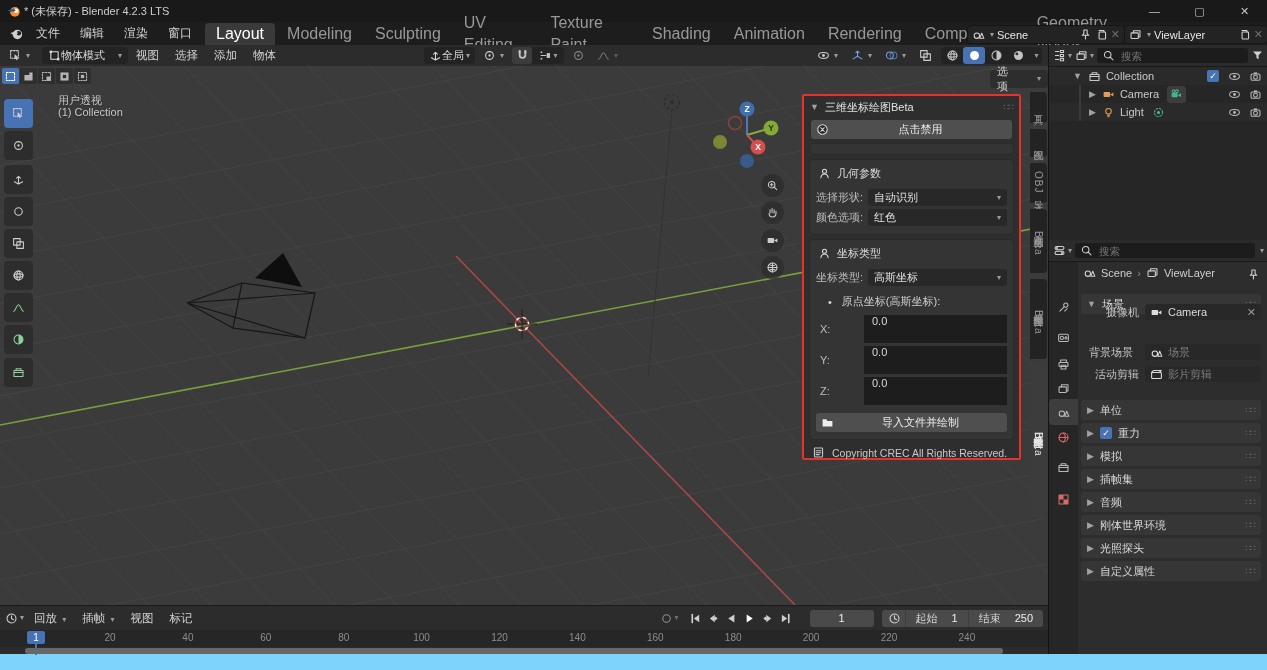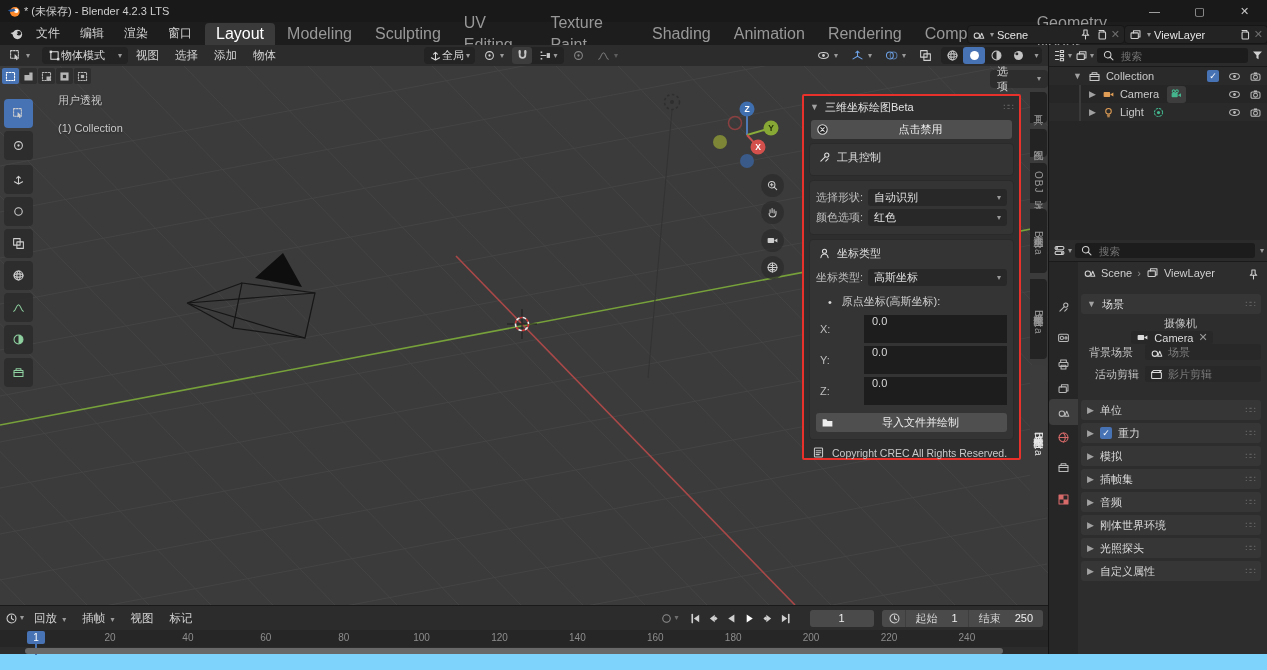--- a/index.html
+++ b/index.html
@@ -432,21 +432,21 @@
           <span>
             <svg class="ic" viewBox="0 0 16 16">
               <rect x="3" y="3" width="10" height="10" stroke-dasharray="2 1.6"></rect>
               <rect x="6" y="6" width="4" height="4" fill="currentColor" stroke="none"></rect>
             </svg>
           </span>
         </span>
     </div>
 
     <div class="vp-label abs" style="left:58px;top:27px">用户透视</div>
-    <div class="vp-label abs" style="left:58px;top:56px">(1) Collection</div>
+    <div class="vp-label abs" style="left:58px;top:40px">(1) Collection</div>
 
     <div id="toolbar">
         <div class="toolbtn abs active" style="top: 33px;">
           <svg class="ic" viewBox="0 0 16 16">
             <rect x="2" y="2" width="9.5" height="9.5" stroke-dasharray="2 1.6"></rect>
             <path d="M7 6l4.7 4.7-2.1.2 1 2.4-1.4.6-1-2.4L6.6 13z" fill="currentColor" stroke="none"></path>
           </svg>
         </div>
         <div class="toolbtn abs" style="top: 65px;">
           <svg class="ic" viewBox="0 0 16 16">
@@ -559,32 +559,31 @@
       <div class="np-btn" style="margin:2px 7px">
         <span style="margin-left:5px">
             <svg class="ic" viewBox="0 0 16 16">
               <circle cx="8" cy="8" r="5.8" fill="#242424" stroke="#dcdcdc"></circle>
               <path d="M5.8 5.8l4.4 4.4M10.2 5.8l-4.4 4.4" stroke="#dcdcdc"></path>
             </svg>
           </span>
         <span class="cap">点击禁用</span>
       </div>
       <div class="np-box">
+      </div>
+      <div class="np-box">
         <div class="np-sec">
           <span>
               <svg class="ic" viewBox="0 0 16 16">
-                <path d="M3.5 12.5l5-5"></path>
-                <circle cx="10.8" cy="5" r="2.6"></circle>
-                <path d="M9.5 12.5l3-3"></path>
-              </svg>
-            </span>
-          <span>工具控制</span>
-        </div>
-      </div>
-      <div class="np-box">
+                <circle cx="8" cy="5.3" r="2.5"></circle>
+                <path d="M3.5 13.2c.5-3.2 2-4.7 4.5-4.7s4 1.5 4.5 4.7"></path>
+              </svg>
+            </span>
+          <span>几何参数</span>
+        </div>
         <div class="np-row">
           <span class="np-lbl">选择形状:</span>
           <div class="dd">
             <span>自动识别</span>
               <span class="chev">▾</span>
           </div>
         </div>
         <div class="np-row">
           <span class="np-lbl">颜色选项:</span>
           <div class="dd">
@@ -895,21 +894,21 @@
             <path d="M6 2.5h4v4.5l2 2H4l2-2z"></path>
             <line x1="8" y1="9" x2="8" y2="13.5"></line>
           </svg>
         </span>
       <div class="prop-panel" style="top:54px;width:180px">
         <span class="caret">▼</span>
         <span>场景</span>
         <span class="grip">∷∷</span>
       </div>
       <div id="prop-fields">
-          <div class="abs flex" style="left: 34px; top: 76px; width: 178px; flex-direction: column;">
+          <div class="abs flex" style="left: 34px; top: 64px; width: 178px;">
             <span style="width:56px;text-align:right;margin-right:6px;color:#c3c3c3">摄像机</span>
             <div class="pfield" style="flex:1">
               <span>
                 <svg class="ic" viewBox="0 0 16 16">
                   <rect x="2" y="5" width="8" height="6" rx="1" fill="currentColor" stroke="none"></rect>
                   <path d="M10 8l4-2.6v5.2z" fill="currentColor" stroke="none"></path>
                 </svg>
               </span>
               <span>Camera</span>
               <span style="margin-left:auto;color:#9a9a9a">✕</span>

